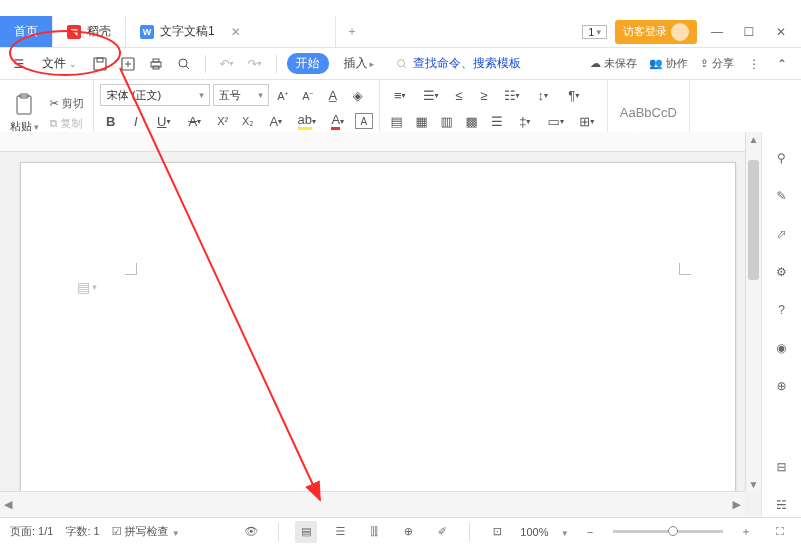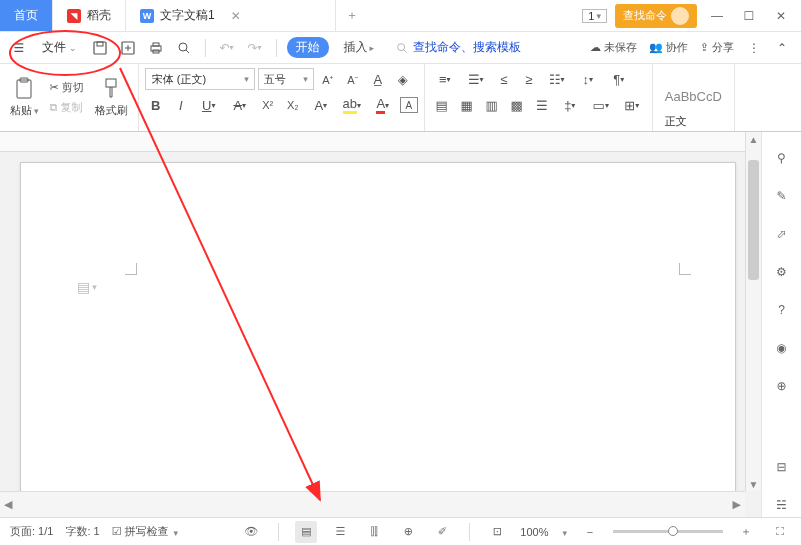--- a/index.html
+++ b/index.html
@@ -1,19 +1,19 @@
 <!DOCTYPE html>
 <html><head>
 <meta charset="utf-8">
 <style>
 * { box-sizing: border-box; margin: 0; padding: 0; font-family: "Microsoft YaHei", sans-serif; }
 body { width: 801px; height: 545px; background: #fff; overflow: hidden; font-size: 12px; color: #333; position: relative; }
 
 
-.titlebar { height: 32px; background: #fff; display: flex; align-items: stretch; border-bottom: 1px solid #e5e5e5; }
+.titlebar { height: 32px; background: #fff; display: flex; align-items: stretch; border-bottom: 1px solid #e5e5e5; margin-top: 16px; }
 .tab { display: flex; align-items: center; padding: 0 14px; gap: 6px; border-right: 1px solid #e5e5e5; cursor: pointer; }
 .tab.home { background: #4a8cf5; color: #fff; }
 .tab.active { background: #fff; }
 .tab .closex { color: #999; margin-left: 10px; }
 .tab-add { display: flex; align-items: center; justify-content: center; width: 32px; color: #888; cursor: pointer; }
 .tb-spacer { flex: 1; }
 .tb-right { display: flex; align-items: center; gap: 8px; padding: 0 8px; }
 .badge-num { border: 1px solid #bbb; padding: 0 5px; font-size: 11px; display: inline-flex; align-items: center; gap: 2px; }
 .login-btn { background: #f5a623; color: #fff; padding: 3px 8px; border-radius: 3px; display: inline-flex; align-items: center; gap: 4px; font-size: 11px; }
 .avatar { width: 18px; height: 18px; border-radius: 50%; background: #ffe0b2; display: inline-block; }
@@ -98,21 +98,21 @@
     <span class="closex">✕</span>
   </div>
   <div class="tab-add">＋</div>
   <div class="tb-spacer"></div>
   <div class="tb-right">
     <span class="badge-num">
         <span>1</span>
         <span style="font-size:9px;color:#888">▾</span>
       </span>
     <span class="login-btn">
-        <span>查找命令</span>
+        <span>访客登录</span>
         <span class="avatar"></span>
       </span>
     <span class="win-btn">—</span>
     <span class="win-btn">☐</span>
     <span class="win-btn">✕</span>
   </div>
 </div>
 
 <div class="menubar">
   <span class="qat-btn">☰</span>
@@ -186,27 +186,20 @@
     </div>
     <div class="stack">
       <span class="mini-btn">
           <span>✂</span>
           <span>剪切</span>
         </span>
       <span class="mini-btn disabled">
           <span>⧉</span>
           <span>复制</span>
         </span>
-    </div>
-    <div class="vbtn">
-      <svg width="20" height="24" viewBox="0 0 20 24">
-          <rect x="5" y="2" width="10" height="8" fill="none" stroke="#555"></rect>
-          <path d="M9 10v10h2V10" fill="none" stroke="#555"></path>
-        </svg>
-      <span class="lbl">格式刷</span>
     </div>
   </div>
 
   <div class="rgroup" style="flex-direction:column;align-items:flex-start;gap:4px">
     <div class="row">
       <div class="font-sel name">
           <span>宋体 (正文)</span>
           <span style="font-size:9px;color:#888">▾</span>
         </div>
       <div class="font-sel size">

